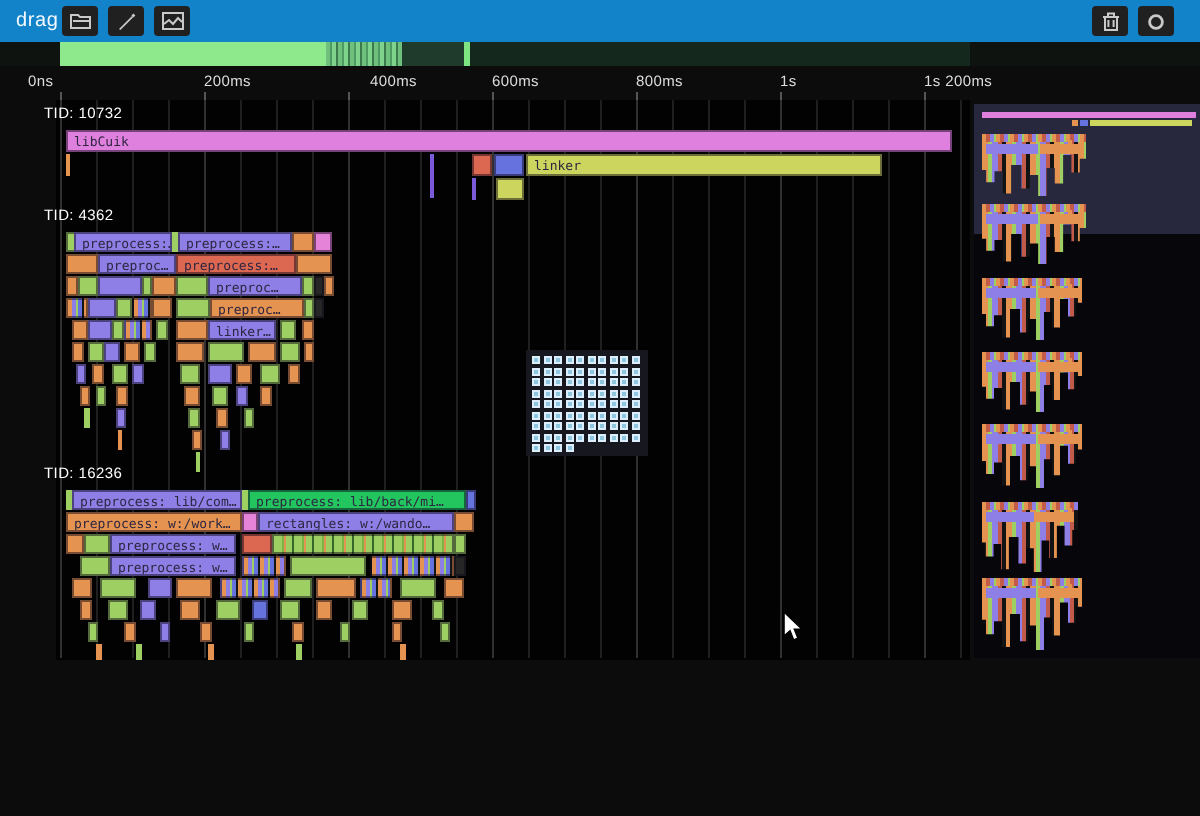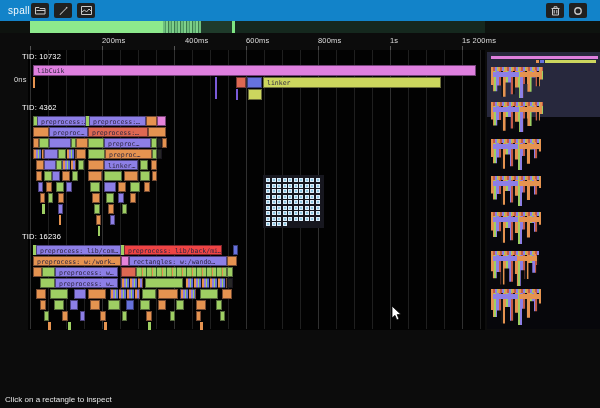--- a/index.html
+++ b/index.html
@@ -58,21 +58,21 @@
   .statusbar{position:absolute;left:5px;bottom:3px;color:#e6e6e6;font-size:8px;line-height:10px;}
 
   .cursor{position:absolute;z-index:50;}
 </style>
 </head>
 <body>
 
 <div class="stage">
 
   <div class="topbar">
-    <div class="appname">spall</div>
+    <div class="appname">drag</div>
     <div class="btnrow left">
       <div class="tbtn">
         <span>
           <svg width="11" height="9" viewBox="0 0 11 9">
               <path d="M0.5 1.5 H4 L5 2.5 H10 V8 H0.5 Z" fill="none" stroke="#c9c9c9" stroke-width="1"></path>
               <path d="M1.5 4.5 H10" stroke="#c9c9c9" stroke-width="1" fill="none"></path>
             </svg>
         </span>
       </div>
       <div class="tbtn">
@@ -113,21 +113,21 @@
 
   <div class="ovstrip">
       <div class="ovseg" style="left: 30px; width: 133px; background: rgb(141, 233, 140);"></div>
       <div class="ovseg ov-tex" style="left: 163px; width: 38px;"></div>
       <div class="ovseg" style="left: 201px; width: 31px; background: rgb(31, 59, 43);"></div>
       <div class="ovseg" style="left: 232px; width: 3px; background: rgb(127, 229, 131);"></div>
       <div class="ovseg" style="left: 235px; width: 250px; background: rgb(21, 40, 30);"></div>
     </div>
 
   <div class="ruler">
-      <div class="ruler-label" style="left: 14px; margin-top: 39px;">0ns</div>
+      <div class="ruler-label" style="left: 14px;">0ns</div>
       <div class="ruler-tick" style="left: 30px;"></div>
       <div class="ruler-label" style="left: 102px;">200ms</div>
       <div class="ruler-tick" style="left: 102px;"></div>
       <div class="ruler-label" style="left: 185px;">400ms</div>
       <div class="ruler-tick" style="left: 174px;"></div>
       <div class="ruler-label" style="left: 246px;">600ms</div>
       <div class="ruler-tick" style="left: 246px;"></div>
       <div class="ruler-label" style="left: 318px;">800ms</div>
       <div class="ruler-tick" style="left: 318px;"></div>
       <div class="ruler-label" style="left: 390px;">1s</div>
@@ -244,21 +244,21 @@
       <div class="seg" style="left: 108px; top: 204px; width: 6px; height: 10px; background: rgb(229, 147, 80);"></div>
       <div class="seg" style="left: 122px; top: 204px; width: 4px; height: 10px; background: rgb(158, 207, 99);"></div>
       <div class="seg tickseg" style="left: 59px; top: 215px; width: 2px; height: 10px; background: rgb(229, 147, 80);"></div>
       <div class="seg" style="left: 96px; top: 215px; width: 4px; height: 10px; background: rgb(229, 147, 80);"></div>
       <div class="seg" style="left: 110px; top: 215px; width: 4px; height: 10px; background: rgb(141, 127, 230);"></div>
       <div class="seg tickseg" style="left: 98px; top: 226px; width: 2px; height: 10px; background: rgb(158, 207, 99);"></div>
       <div class="tid-label" style="left: 22px; top: 232px;">TID: 16236</div>
       <div class="seg tickseg" style="left: 33px; top: 245px; width: 3px; height: 10px; background: rgb(158, 207, 99);"></div>
       <div class="seg" style="left: 36px; top: 245px; width: 85px; height: 10px; background: rgb(141, 127, 230);">preprocess: lib/com…</div>
       <div class="seg tickseg" style="left: 121px; top: 245px; width: 3px; height: 10px; background: rgb(158, 207, 99);"></div>
-      <div class="seg" style="left: 124px; top: 245px; width: 98px; height: 10px; background: #ef4444;">preprocess: lib/back/mi…</div>
+      <div class="seg" style="left: 124px; top: 245px; width: 109px; height: 10px; background: #22c55e;">preprocess: lib/back/mi…</div>
       <div class="seg" style="left: 233px; top: 245px; width: 4px; height: 10px; background: rgb(102, 114, 221);"></div>
       <div class="seg" style="left: 33px; top: 256px; width: 88px; height: 10px; background: rgb(229, 147, 80);">preprocess: w:/work…</div>
       <div class="seg" style="left: 121px; top: 256px; width: 8px; height: 10px; background: rgb(229, 131, 217);"></div>
       <div class="seg" style="left: 129px; top: 256px; width: 98px; height: 10px; background: rgb(141, 127, 230);">rectangles: w:/wando…</div>
       <div class="seg" style="left: 227px; top: 256px; width: 10px; height: 10px; background: rgb(229, 147, 80);"></div>
       <div class="seg" style="left: 33px; top: 267px; width: 9px; height: 10px; background: rgb(229, 147, 80);"></div>
       <div class="seg" style="left: 42px; top: 267px; width: 13px; height: 10px; background: rgb(158, 207, 99);"></div>
       <div class="seg" style="left: 55px; top: 267px; width: 63px; height: 10px; background: rgb(141, 127, 230);">preprocess: w…</div>
       <div class="seg" style="left: 121px; top: 267px; width: 15px; height: 10px; background: rgb(221, 104, 82);"></div>
       <div class="seg cGS" style="left: 136px; top: 267px; width: 91px; height: 10px;"></div>
@@ -408,19 +408,18 @@
       <div class="mm-dot" style="left: 47px; top: 18px;"></div>
       <div class="mm-dot" style="left: 47px; top: 53px;"></div>
       <div class="mm-dot" style="left: 47px; top: 90px;"></div>
       <div class="mm-dot" style="left: 47px; top: 127px;"></div>
       <div class="mm-dot" style="left: 47px; top: 163px;"></div>
       <div class="mm-dot" style="left: 47px; top: 202px;"></div>
       <div class="mm-dot" style="left: 47px; top: 240px;"></div>
     </div>
 
   <div class="statusbar">
-    <div>Click on a rectangle to inspect</div>
   </div>
 
   <svg id="cursor" class="cursor" width="12" height="16" viewBox="0 0 12 16" style="left: 391px; top: 306px;">
     <polygon points="1,0 1,12 4,9.4 5.8,14 8,13.1 6.2,8.6 10,8.6" fill="#ffffff" stroke="#000000" stroke-width="0.8"></polygon>
   </svg>
 </div>
 
 </body></html>

